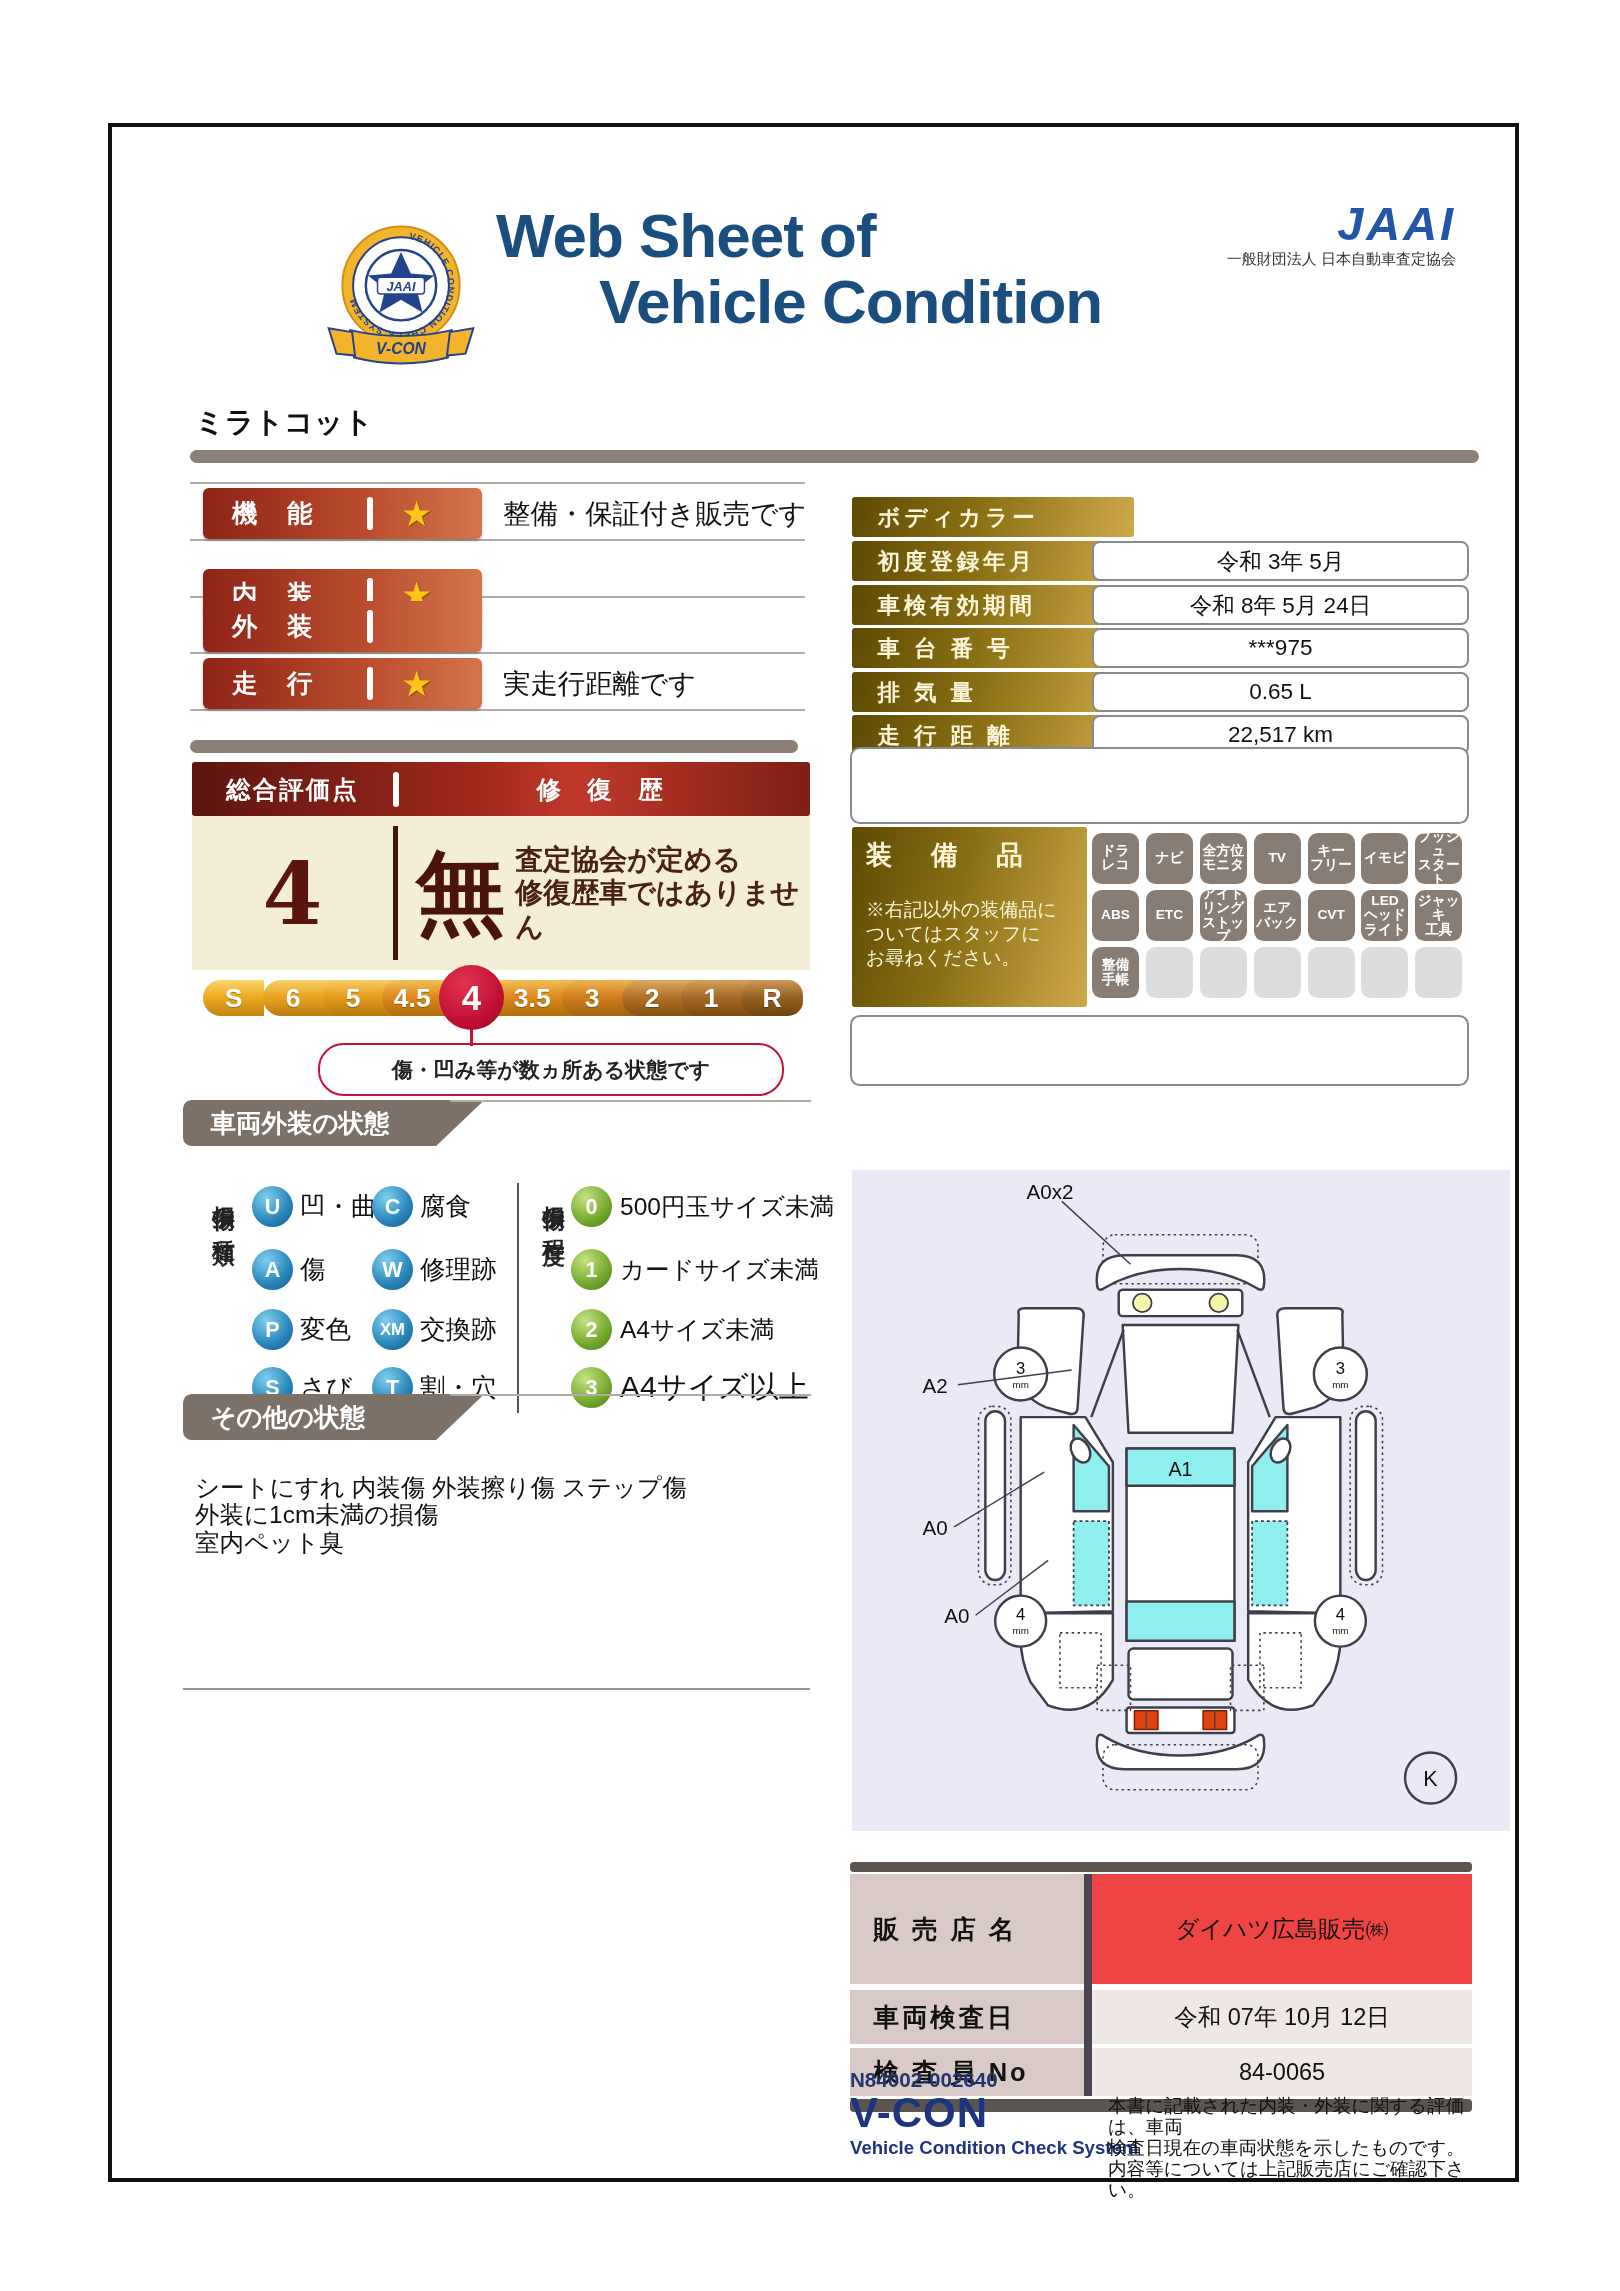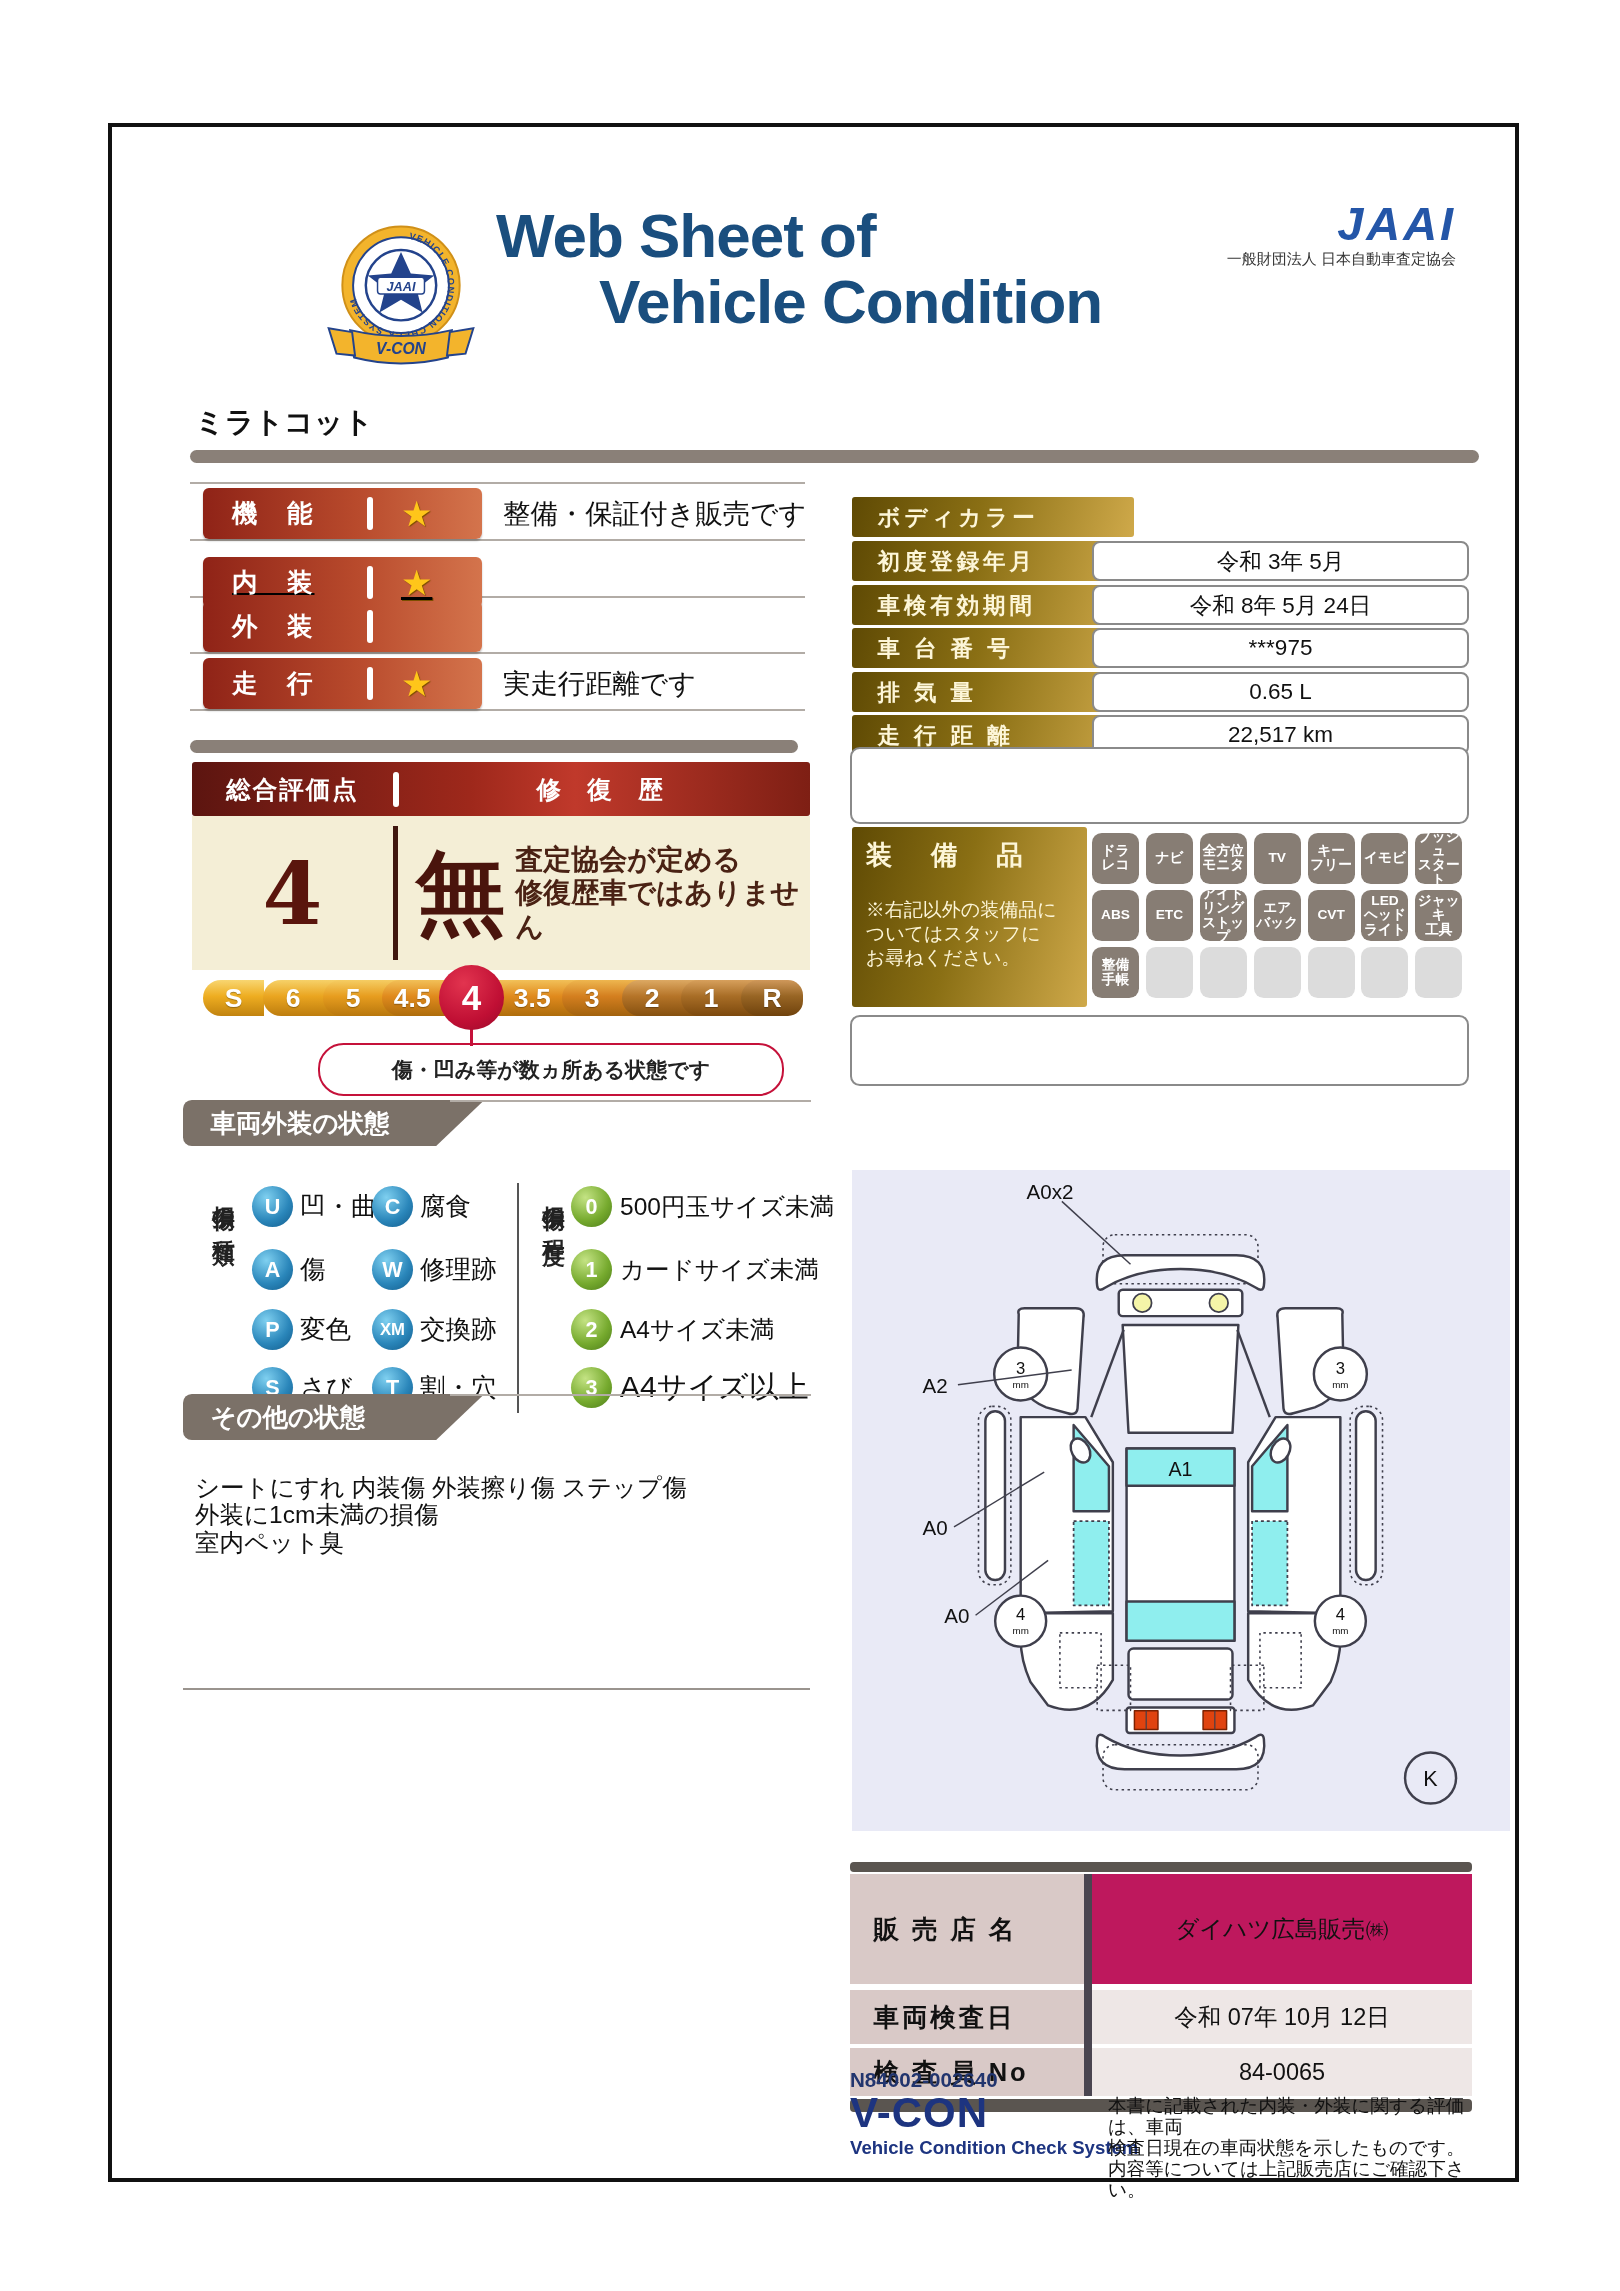--- a/index.html
+++ b/index.html
@@ -98,21 +98,21 @@
       text-align:center;font-size:13.7px;line-height:1.05;white-space:pre-line;font-weight:600;}
   .eq-empty{width:47px;height:51px;border-radius:9.8px;background:#dcdcdc;}
 
   
   .diagram{position:absolute;left:740px;top:1043px;width:658px;height:661px;background:#e9eaf6;}
 
   
   .dbar{position:absolute;left:738px;width:622px;background:#5a5550;border-radius:3.9px;}
   .d-label{position:absolute;left:738px;width:234px;background:#d9c9c7;display:flex;align-items:center;padding-left:23.5px;
       font-size:25.5px;color:#111;letter-spacing:2.9px;box-sizing:border-box;font-weight:600;}
-  .d-value{position:absolute;left:980px;width:380px;background:#be185d;display:flex;align-items:center;justify-content:center;
+  .d-value{position:absolute;left:980px;width:380px;background:#ef4444;display:flex;align-items:center;justify-content:center;
       font-size:23.5px;color:#111;box-sizing:border-box;}
   .d-div{position:absolute;left:972px;top:1747px;width:7.8px;height:222px;background:#4a4550;}
 
   .serial{position:absolute;left:738px;top:1941px;font-size:20.6px;color:#22356e;font-weight:600;}
   .vcon{position:absolute;left:738px;top:1962px;font-size:42px;font-weight:900;color:#1d3480;letter-spacing:1px;}
   .vcon-sub{position:absolute;left:738px;top:2010px;font-size:18.6px;font-weight:700;color:#1d3480;}
   .disclaimer{position:absolute;left:996px;top:1968px;width:372px;font-size:18.6px;line-height:21px;color:#111;white-space:pre-line;}
 </style>
 </head>
 <body>
@@ -157,21 +157,21 @@
   <div class="r-line" style="top:525px;"></div>
   <div class="r-line" style="top:582px;"></div>
 
   <div class="pill" style="top:361px;">
     <span class="pill-label">機　能</span>
     <span class="pill-div"></span>
     <span class="pill-star">★</span>
   </div>
   <div class="r-desc" style="top:361px;">整備・保証付き販売です</div>
 
-  <div class="pill" style="top:430px;text-decoration:underline;">
+  <div class="pill" style="top:442px;text-decoration:underline;">
     <span class="pill-label">内　装</span>
     <span class="pill-div"></span>
     <span class="pill-star">★</span>
   </div>
 
   <div class="pill" style="top:474px;">
     <span class="pill-label">外　装</span>
     <span class="pill-div"></span>
     <span class="pill-star"></span>
   </div>

